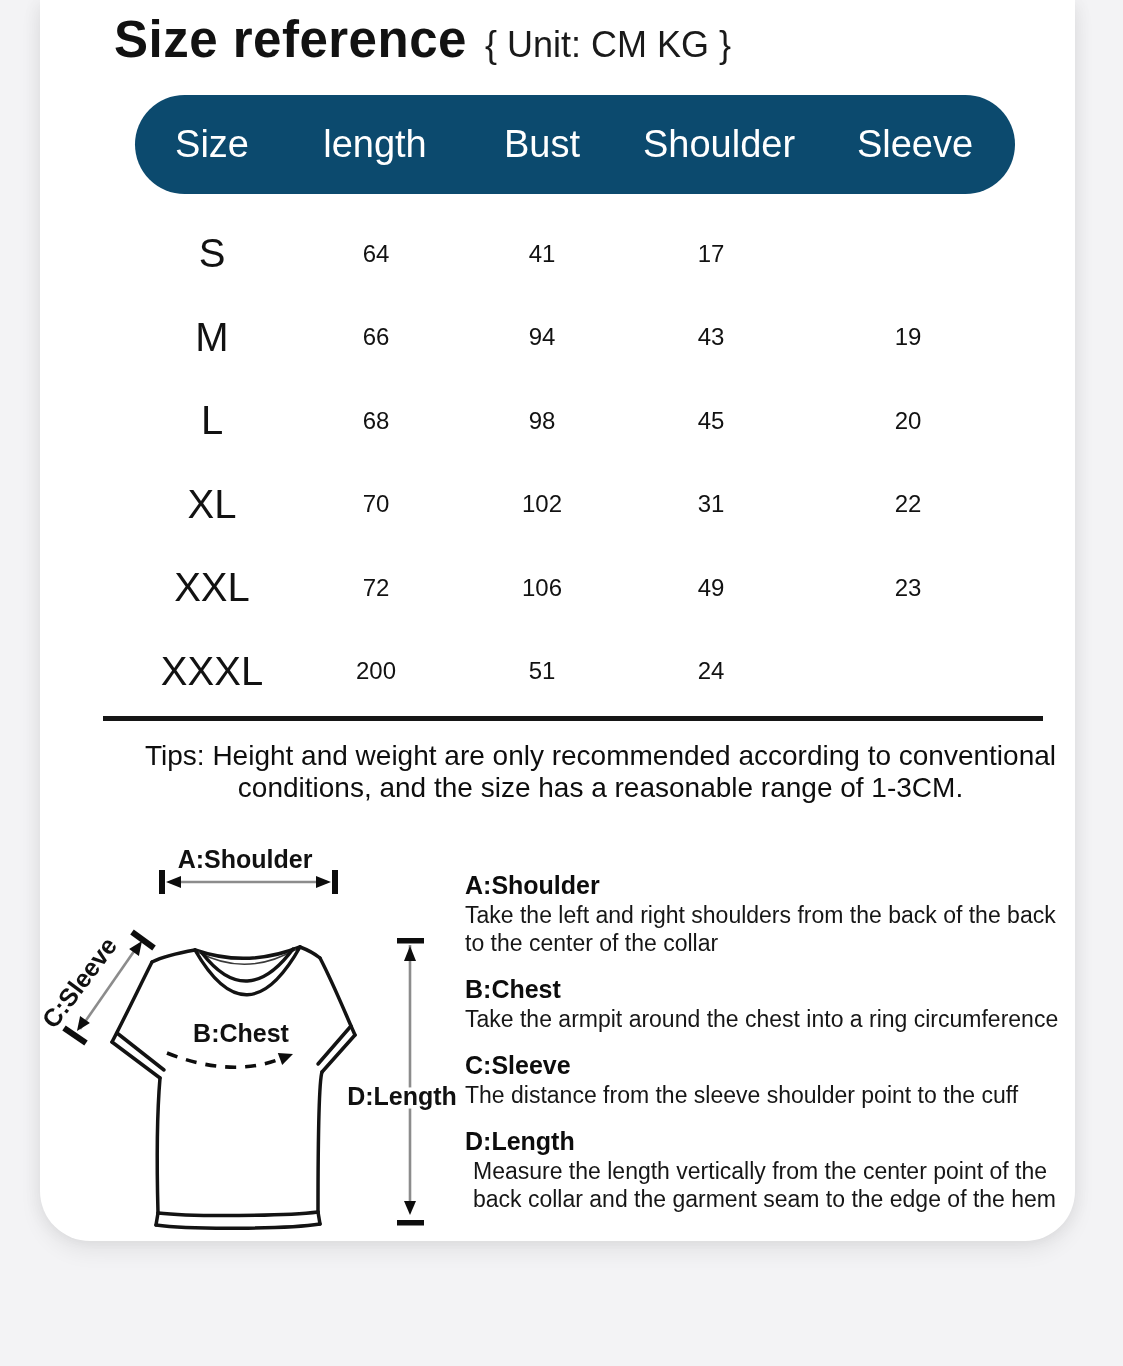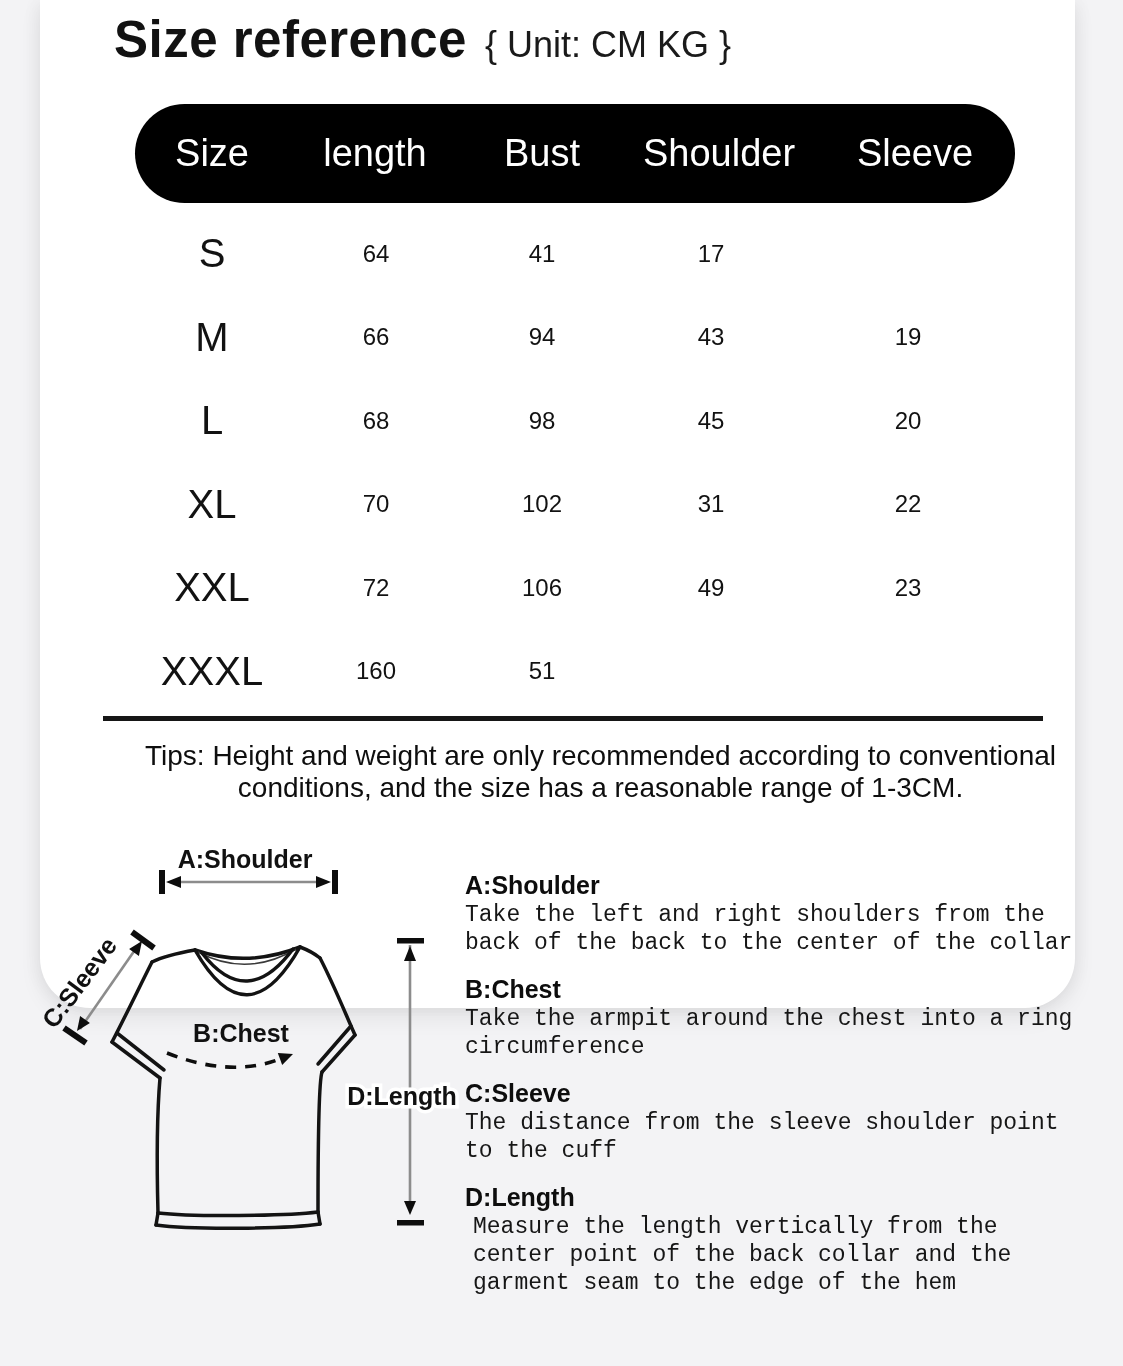--- a/index.html
+++ b/index.html
@@ -7,38 +7,38 @@
   body {
     font-family: "Liberation Sans", "DejaVu Sans", sans-serif;
     background: #f3f3f5;
     color: #121212;
     position: relative;
     overflow: hidden;
   }
   .card {
     position: absolute;
     left: 40px; top: 0;
-    width: 1035px; height: 1008px;
+    width: 1035px; height: 1241px;
     background: #ffffff;
     border-radius: 0 0 50px 50px;
     box-shadow: 0 10px 22px rgba(0,0,0,0.07), -6px 0 14px rgba(0,0,0,0.03), 6px 0 14px rgba(0,0,0,0.03);
   }
   
   .title-row {
     position: absolute; left: 74px; top: 10px;
     display: flex; align-items: baseline; gap: 18px;
     white-space: nowrap;
   }
   .title-main { font-size: 51px; font-weight: bold; letter-spacing: 0.5px; }
   .title-unit { font-size: 36px; font-weight: 400; color: #1a1a1a; }
   
   .header-pill {
-    position: absolute; left: 95px; top: 104px;
+    position: absolute; left: 95px; top: 95px;
     width: 880px; height: 99px;
-    background: #000000;
+    background: #0c4a6e;
     border-radius: 50px;
     display: grid;
     grid-template-columns: 154px 172px 162px 192px 200px;
     align-items: center;
   }
   .header-cell {
     color: #ffffff; font-size: 38px; text-align: center;
   }
   .rows {
     position: absolute; left: 95px; top: 212px; width: 880px;
@@ -75,21 +75,21 @@
   .measure-gray { stroke: #8c8c8c; stroke-width: 2.6; fill: none; }
   .tick { stroke: #0d0d0d; stroke-width: 6; stroke-linecap: butt; }
   .ah { fill: #0d0d0d; }
   .chest-dash { fill: none; stroke: #0d0d0d; stroke-width: 3.6; stroke-dasharray: 11 9; }
   
   .guide {
     position: absolute; left: 425px; top: 870px; width: 612px;
   }
   .guide-item { margin-bottom: 17px; }
   .guide-heading { font-size: 25px; font-weight: bold; line-height: 31px; color: #0d0d0d; }
-  .guide-desc { font-size: 23px; line-height: 28px; color: #161616; font-family: Liberation Mono, monospace; }
+  .guide-desc { font-size: 23px; line-height: 28px; color: #161616; }
   .guide-item:nth-child(4) .guide-desc { padding-left: 8px; }
 </style>
 </head>
 <body>
 
 <div class="card">
 
   <div class="title-row">
     <span class="title-main">Size reference</span>
     <span class="title-unit">{ Unit: CM KG }</span>
@@ -133,22 +133,23 @@
     </div>
     <div class="trow">
       <div class="size-cell">XXL</div>
       <div class="val-cell">72</div>
       <div class="val-cell">106</div>
       <div class="val-cell">49</div>
       <div class="val-cell">23</div>
     </div>
     <div class="trow">
       <div class="size-cell">XXXL</div>
-      <div class="val-cell">160</div>
+      <div class="val-cell">200</div>
       <div class="val-cell">51</div>
+      <div class="val-cell">24</div>
     </div>
   </div>
 
   <div class="divider"></div>
 
   <div class="tips">
     <div>Tips: Height and weight are only recommended according to conventional</div>
     <div>conditions, and the size has a reasonable range of 1-3CM.</div>
   </div>
 

